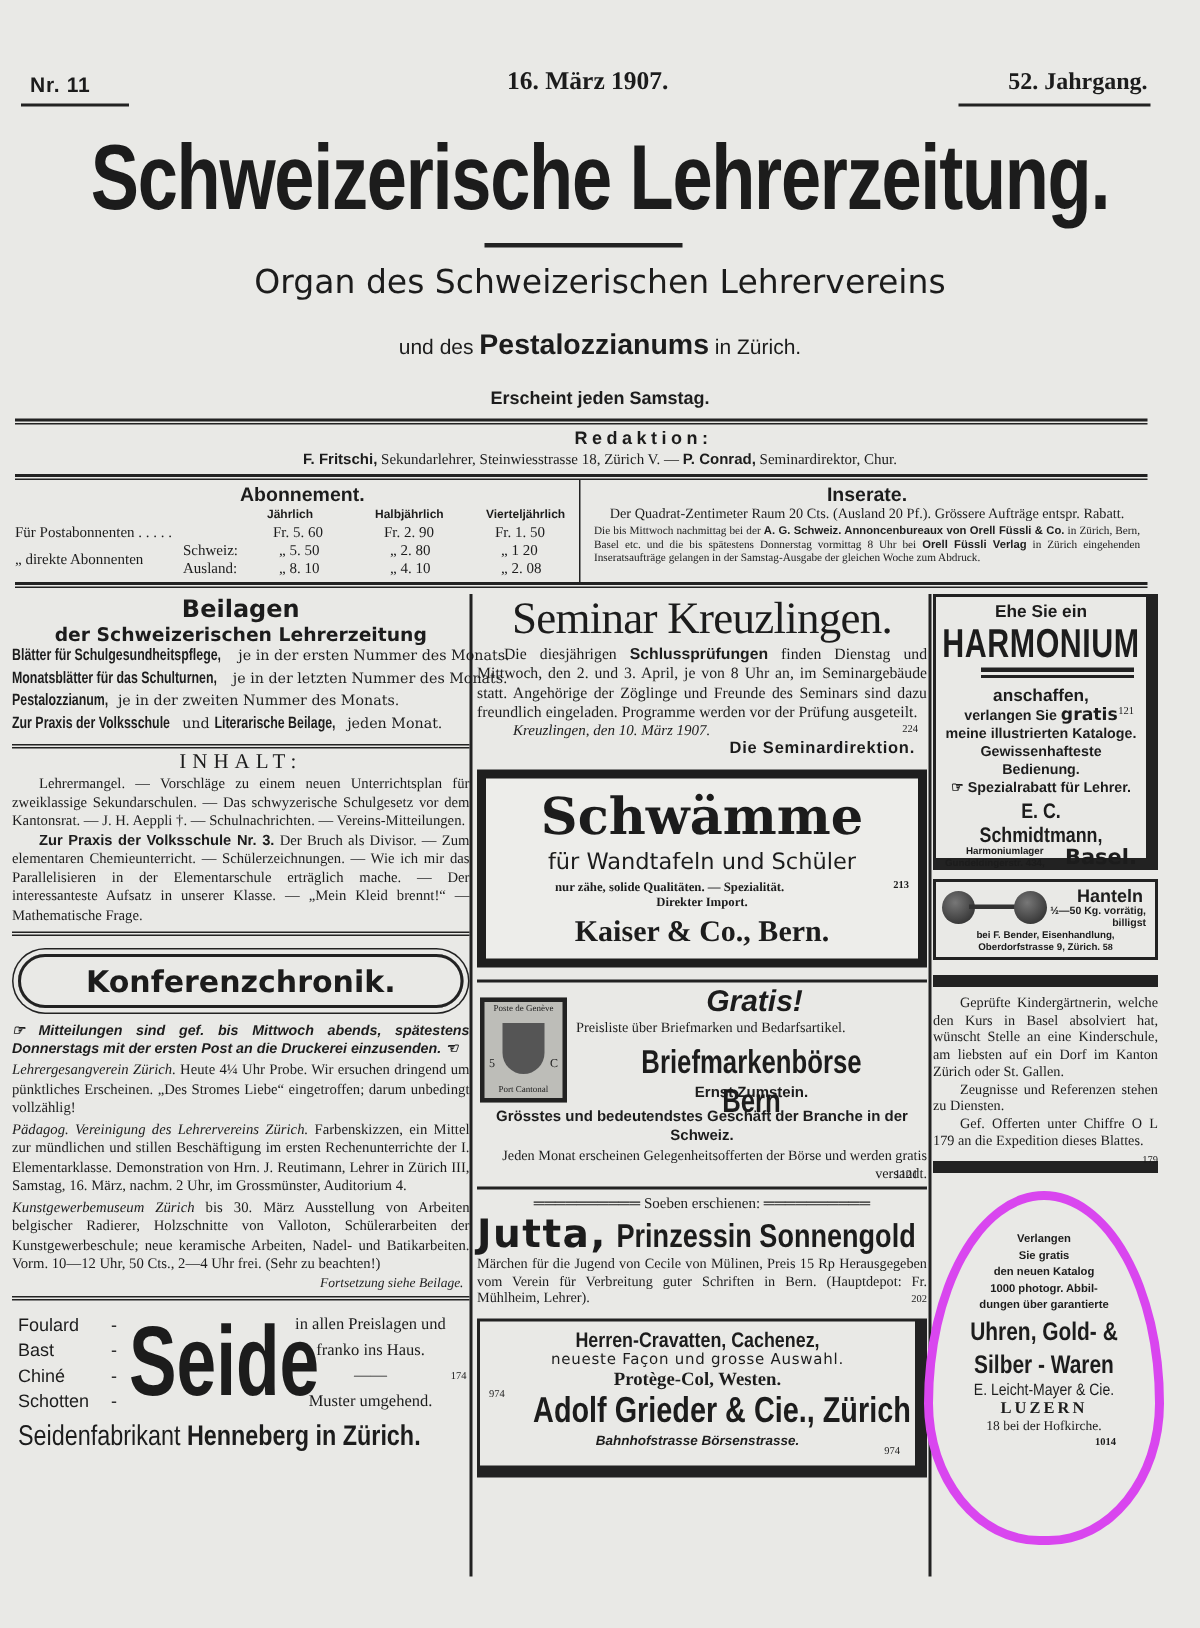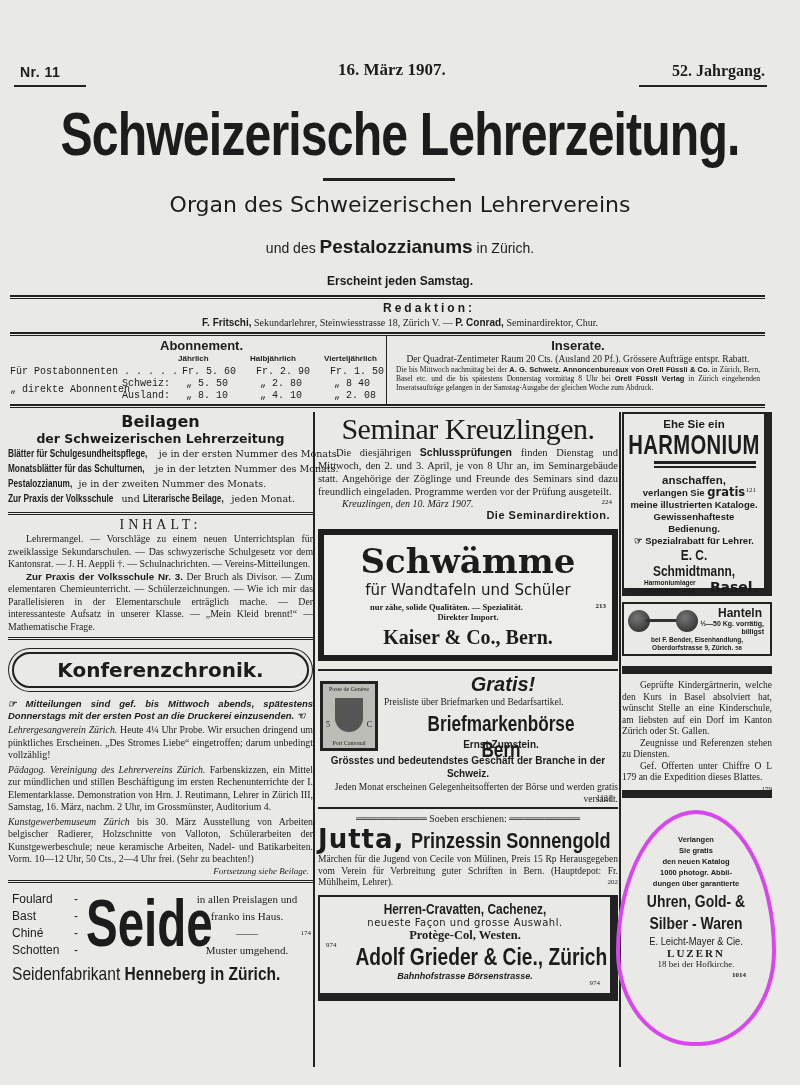--- a/index.html
+++ b/index.html
@@ -3,21 +3,21 @@
 <meta charset="utf-8">
 <style>
   * { box-sizing: border-box; margin: 0; padding: 0; }
   html, body { width: 800px; height: 1085px; overflow: hidden; }
   body {
     background: #e9e9e6;
     color: #1c1c1c;
     font-family: "DejaVu Serif", serif;
     position: relative;
   }
-  .page { position: absolute; left: 0; top: 16px; width: 800px; height: 855px; }
+  .page { position: absolute; left: 0; top: 0; width: 800px; height: 855px; }
 
   
   .top-row { position: absolute; top: 42px; left: 10px; right: 35px; height: 28px; }
   .issue-no { position: absolute; left: 10px; top: 6px; font: bold 14px "Liberation Sans", sans-serif; letter-spacing: .5px; }
   .issue-no-line { position: absolute; left: 4px; top: 27px; width: 72px; border-top: 2px solid #222; }
   .issue-date { position: absolute; left: 328px; top: 2px; font: bold 17px "Liberation Serif", serif; }
   .volume { position: absolute; right: 0; top: 4px; font: bold 16px "Liberation Serif", serif; }
   .volume-line { position: absolute; right: -2px; top: 27px; width: 128px; border-top: 2px solid #222; }
 
   .mast-title {
@@ -35,21 +35,21 @@
 
   .redaktion-title { position: absolute; top: 285px; left: 0; width: 800px; text-align: center; font: bold 12px "Liberation Sans", sans-serif; letter-spacing: 3px; margin-left: 29px; }
   .redaktion-line { position: absolute; top: 301px; left: 0; width: 800px; text-align: center; font: 10px "Liberation Serif", serif; }
   .redaktion-line b { font-family: "Liberation Sans", sans-serif; }
 
   
   .abo { position: absolute; top: 322px; left: 10px; width: 376px; height: 66px; font-size: 10px; font-family: "Liberation Serif", serif; }
   .abo-title { position: absolute; top: 0; left: 150px; font: bold 13px "Liberation Sans", sans-serif; }
   .abo-col { position: absolute; top: 16px; font: bold 8px "Liberation Sans", sans-serif; }
   .abo-row { position: absolute; left: 0; white-space: nowrap; }
-  .abo-cell { position: absolute; white-space: nowrap; font-family: Liberation Mono, monospace; }
+  .abo-cell { position: absolute; white-space: nowrap; }
   .vsep { position: absolute; top: 320px; left: 386px; height: 70px; border-left: 1px solid #222; }
 
   .inserate { position: absolute; top: 322px; left: 390px; width: 376px; height: 66px; text-align: center; }
   .inserate-title { font: bold 13px "Liberation Sans", sans-serif; }
   .inserate-l1 { font: 9.5px "Liberation Serif", serif; margin-top: 1px; }
   .inserate-l2 { font: 7.5px "Liberation Serif", serif; line-height: 9px; text-align: justify; padding: 1px 6px 0; }
   .inserate-l2 b { font-family: "Liberation Sans", sans-serif; }
 
   
   .col-left { position: absolute; top: 396px; left: 8px; width: 305px; }
@@ -142,21 +142,21 @@
   .dumbbell .bar { position: absolute; left: 18px; top: 9px; width: 34px; height: 3px; background: #333; }
   .hanteln-title { position: absolute; right: 8px; top: 2px; font: bold 12px "Liberation Sans", sans-serif; }
   .hanteln-l1 { position: absolute; right: 6px; top: 16px; width: 64px; text-align: right; font: bold 7px "Liberation Sans", sans-serif; line-height: 8px; }
   .hanteln-l2 { position: absolute; left: 4px; right: 4px; bottom: 2px; text-align: center; font: bold 6.5px "Liberation Sans", sans-serif; line-height: 8px; }
 
   .blackbar { height: 8px; background: #222; margin: 6px 0; }
   .kinder { font: 9.5px "Liberation Serif", serif; line-height: 11.5px; text-align: justify; }
   .kinder .num { float: right; font-size: 7px; }
 
   .egg {
-    margin-top: 12px; width: 160px; height: 236px; border: 4px solid #d946ef;
+    margin-top: 12px; width: 160px; height: 236px; border: 6px solid #d946ef;
     border-radius: 50% 50% 48% 48% / 60% 60% 40% 40%; text-align: center; padding-top: 20px; position: relative; left: -6px;
   }
   .egg-l { font: bold 7.5px "Liberation Sans", sans-serif; line-height: 11px; }
   .egg-big { font: bold 17px "Liberation Sans", sans-serif; transform: scaleX(.82); line-height: 22px; white-space: nowrap; margin: 2px -10px 0; }
   .egg-firm { font: 11px "Liberation Sans", sans-serif; transform: scaleX(.85); }
   .egg-city { font: bold 11px "Liberation Serif", serif; letter-spacing: 2px; }
   .egg-addr { font: 9px "Liberation Serif", serif; }
   .egg-num { font: bold 7px "Liberation Serif", serif; text-align: right; padding-right: 26px; margin-top: 2px; }
 </style>
 </head>
@@ -204,21 +204,21 @@
       <span class="abo-cell" style="left:0">Für Postabonnenten . . . . .</span>
       <span class="abo-cell" style="left:172px">Fr. 5. 60</span>
       <span class="abo-cell" style="left:246px">Fr. 2. 90</span>
       <span class="abo-cell" style="left:320px">Fr. 1. 50</span>
     </div>
     <div class="abo-row" style="top:40px">
       <span class="abo-cell" style="left:0;top:6px">„ direkte Abonnenten</span>
       <span class="abo-cell" style="left:112px">Schweiz:</span>
       <span class="abo-cell" style="left:176px">„ 5. 50</span>
       <span class="abo-cell" style="left:250px">„ 2. 80</span>
-      <span class="abo-cell" style="left:324px">„ 8 40</span>
+      <span class="abo-cell" style="left:324px">„ 1 20</span>
     </div>
     <div class="abo-row" style="top:52px">
       <span class="abo-cell" style="left:112px">Ausland:</span>
       <span class="abo-cell" style="left:176px">„ 8. 10</span>
       <span class="abo-cell" style="left:250px">„ 4. 10</span>
       <span class="abo-cell" style="left:324px">„ 2. 08</span>
     </div>
   </div>
   <div class="vsep"></div>
 

